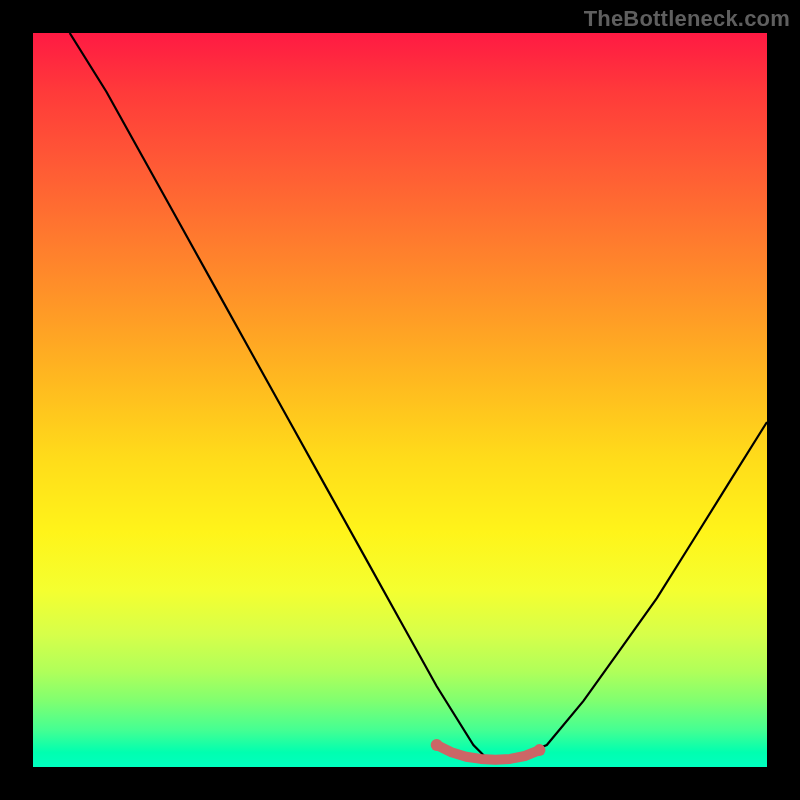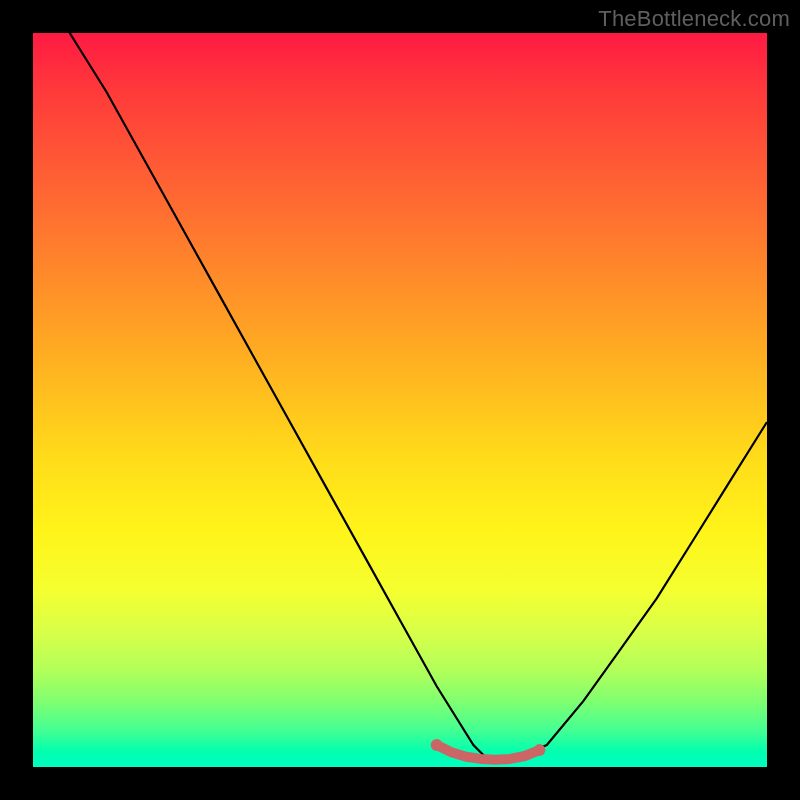--- a/index.html
+++ b/index.html
@@ -48,21 +48,21 @@
     left: 0; top: 0;
     width: 734px;
     height: 734px;
   }
   .watermark {
     position: absolute;
     top: 6px;
     right: 10px;
     color: #5f5f5f;
     font-size: 22px;
-    font-weight: 400;
+    font-weight: 700;
     letter-spacing: 0.2px;
     user-select: none;
   }
 </style>
 </head>
 <body>
 
 <div class="frame">
 
   <div class="plot-area">

